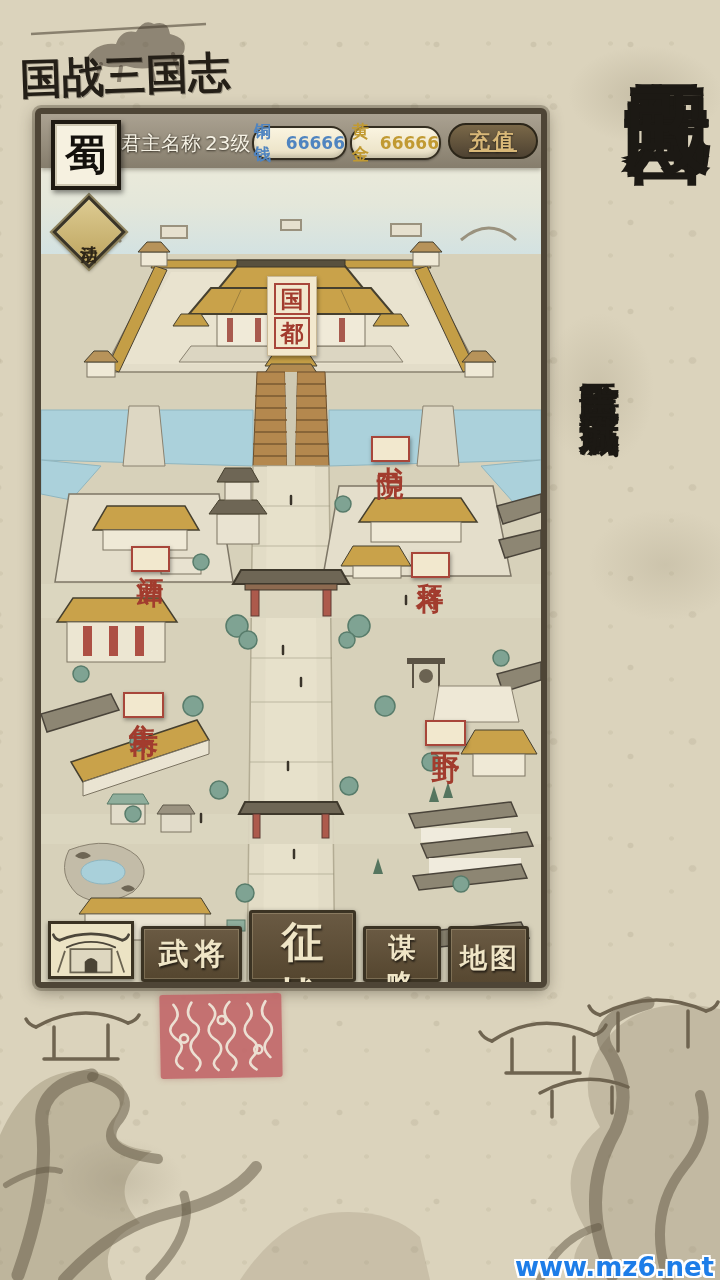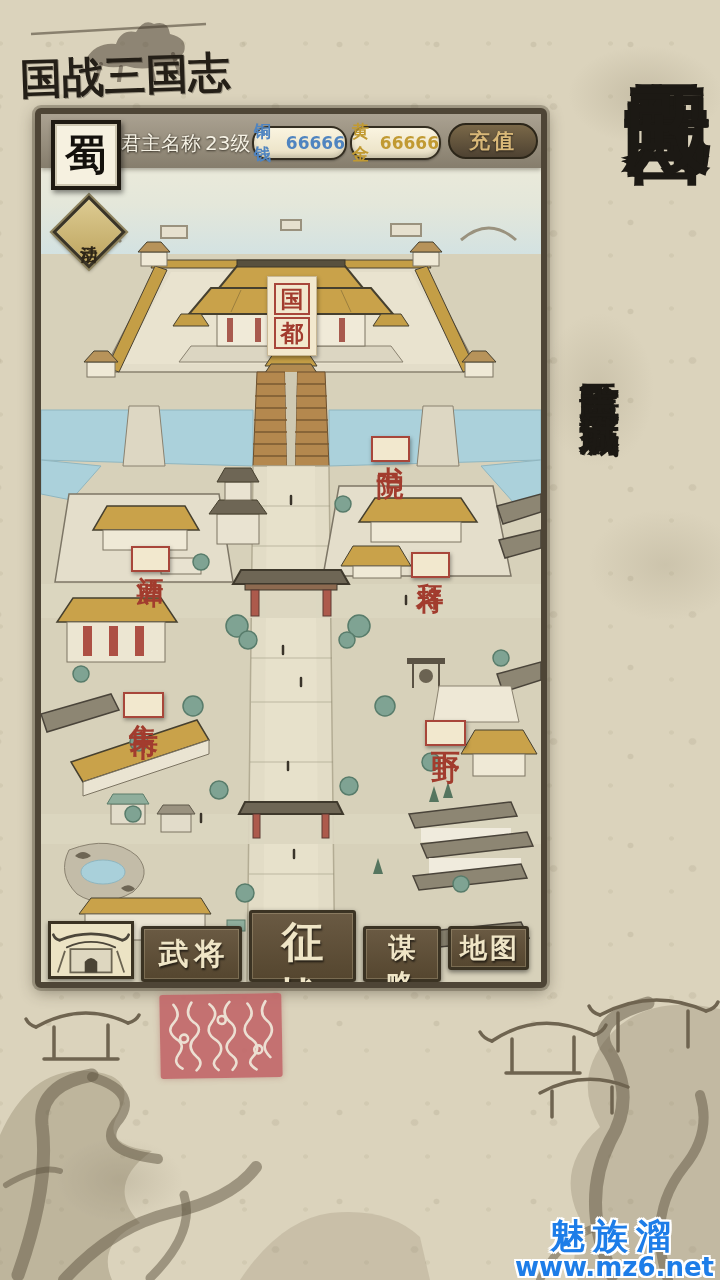--- a/index.html
+++ b/index.html
@@ -50,21 +50,21 @@
   .lord-level{position:absolute;left:164px;top:16px;font-size:20px;font-weight:400;color:#f7f3e6;
     text-shadow:0 1px 2px rgba(40,35,25,.8);}
   .pill{position:absolute;top:12px;height:30px;border-radius:16px;border:2px solid #332d20;
     background:linear-gradient(#faf4e0,#e9e0c3);box-shadow:inset 0 -3px 4px rgba(0,0,0,.15),0 1px 2px rgba(0,0,0,.3);
     display:flex;align-items:center;justify-content:center;gap:5px;font-size:17px;font-weight:700;}
   .pill-copper{left:211px;width:91px;color:#4f84c0;}
   .pill-gold{left:309px;width:87px;color:#c19a32;justify-content:center;}
   .recharge{position:absolute;left:407px;top:9px;width:90px;height:36px;border-radius:18px;
     border:2px solid #2c2619;background:linear-gradient(#7a6848,#4e4232);
     color:#d9b878;font-size:21px;font-weight:700;letter-spacing:3px;
-    font-family:"DejaVu Serif","Liberation Serif",serif;text-shadow:0 1px 2px rgba(0,0,0,.6);cursor:pointer;}
+    font-family:"DejaVu Serif","Liberation Serif",serif;text-shadow:0 1px 2px rgba(0,0,0,.6);cursor:pointer;text-decoration:underline;}
   .seal-shu{position:absolute;left:10px;top:6px;width:62px;height:62px;z-index:4;background:#f6f1e0;
     border:4px solid #1f1a12;box-shadow:2px 3px 5px rgba(0,0,0,.45),inset 0 0 0 2px #cfc8b2;
     display:flex;align-items:center;justify-content:center;}
   .seal-shu span{font-size:42px;font-weight:900;color:#14110c;line-height:1;}
 
   
   .event-badge{position:absolute;left:22px;top:92px;width:46px;height:46px;z-index:2;
     transform:rotate(45deg);border:3px solid #3a3426;cursor:pointer;
     background:linear-gradient(135deg,#ddcb92,#bda45e);box-shadow:0 0 0 2px #8f845f,2px 2px 4px rgba(0,0,0,.4);}
   .ebt{position:absolute;left:50%;top:50%;transform:translate(-50%,-50%) rotate(-45deg);
@@ -87,21 +87,21 @@
   .nav-gate{position:absolute;left:7px;top:807px;width:86px;height:58px;z-index:3;cursor:pointer;
     background:#ece3c4;border:3px solid #3b3323;box-shadow:0 2px 4px rgba(0,0,0,.45);padding:0;}
   .nav-btn{position:absolute;z-index:3;cursor:pointer;color:#efe5c6;font-weight:700;
     font-family:"DejaVu Serif","Liberation Serif",serif;
     background:linear-gradient(#6a5a43,#55462f);border:3px solid #3b3323;border-radius:3px;
     box-shadow:0 2px 5px rgba(0,0,0,.5),inset 0 0 0 1px rgba(230,218,185,.25);
     text-shadow:1px 2px 2px rgba(0,0,0,.6);letter-spacing:6px;text-indent:6px;}
   .nav-generals{left:100px;top:812px;width:101px;height:56px;font-size:30px;}
   .nav-campaign{left:208px;top:796px;width:107px;height:72px;font-size:42px;letter-spacing:8px;text-indent:8px;}
   .nav-strategy{left:322px;top:812px;width:78px;height:56px;font-size:27px;letter-spacing:3px;text-indent:3px;}
-  .nav-map{left:407px;top:812px;width:81px;height:44px;font-size:27px;letter-spacing:3px;text-indent:3px;}
+  .nav-map{left:407px;top:812px;width:81px;height:64px;font-size:27px;letter-spacing:3px;text-indent:3px;}
 
   
   .red-seal{position:absolute;left:160px;top:994px;width:122px;height:84px;transform:rotate(-1deg);
     background:rgba(193,102,104,.9);border-radius:3px;box-shadow:0 0 6px rgba(150,70,70,.35);}
 
   
   .watermark{position:absolute;right:6px;bottom:0px;text-align:center;}
   .wm-name{font-size:35px;font-weight:900;color:#1d7de8;letter-spacing:8px;line-height:1.0;
     text-shadow:-2px 0 0 #fff,2px 0 0 #fff,0 -2px 0 #fff,0 2px 0 #fff,-2px -2px 0 #fff,2px 2px 0 #fff,-2px 2px 0 #fff,2px -2px 0 #fff;}
   .wm-url{font-size:26px;font-weight:900;color:#1d7de8;letter-spacing:0px;line-height:1.0;
@@ -434,17 +434,16 @@
         <path d="M88,10 q8,10 0,18 q-8,10 4,18 q10,8 0,18 q-6,6 4,12"></path>
         <path d="M106,8 q-8,12 2,20 q8,8 0,18 q-8,8 2,18"></path>
         <circle cx="24" cy="44" r="4"></circle>
           <circle cx="62" cy="26" r="4"></circle>
           <circle cx="98" cy="56" r="4"></circle>
       </g>
     </svg>
   </div>
 
   <div class="watermark">
-    <div class="wm-name">魅族溜</div>
     <div class="wm-url">www.mz6.net</div>
   </div>
 
 </div>
 
 </body></html>

